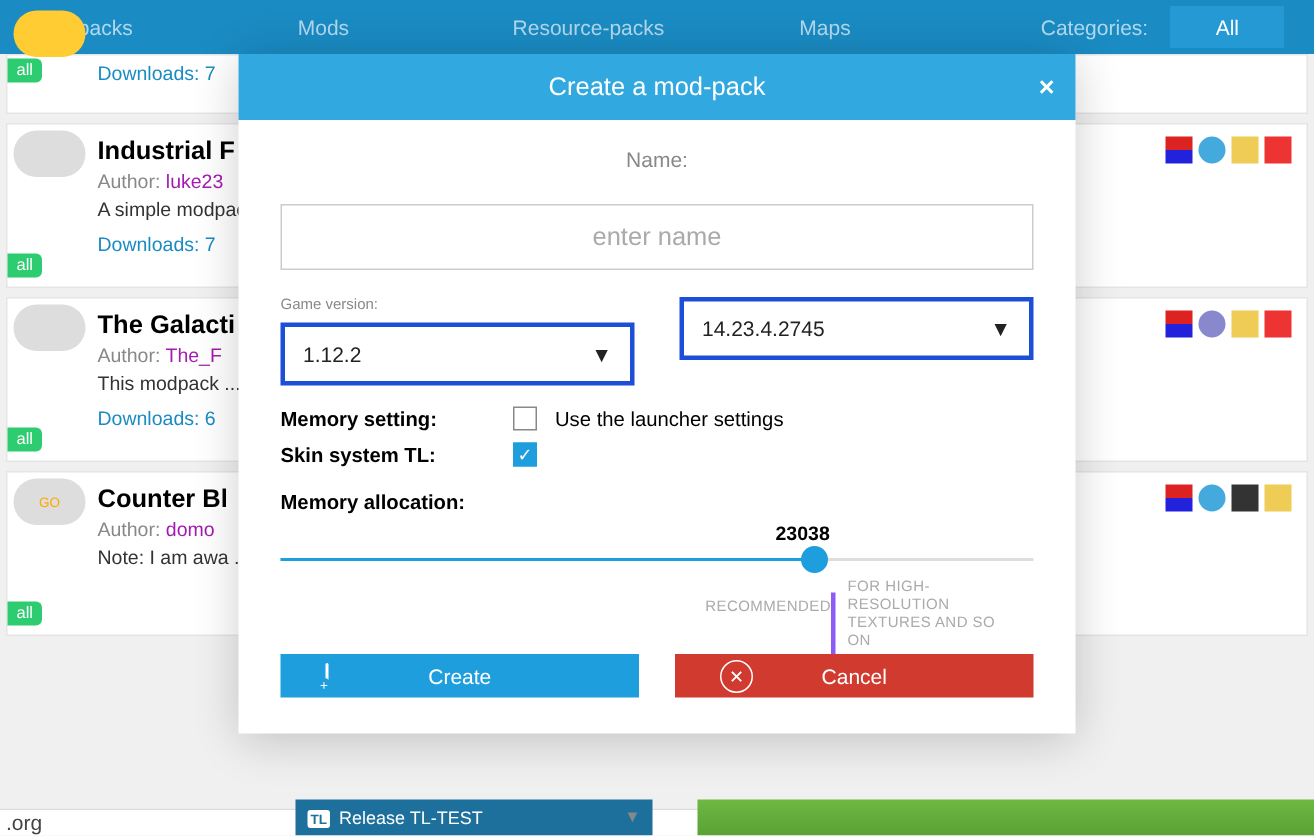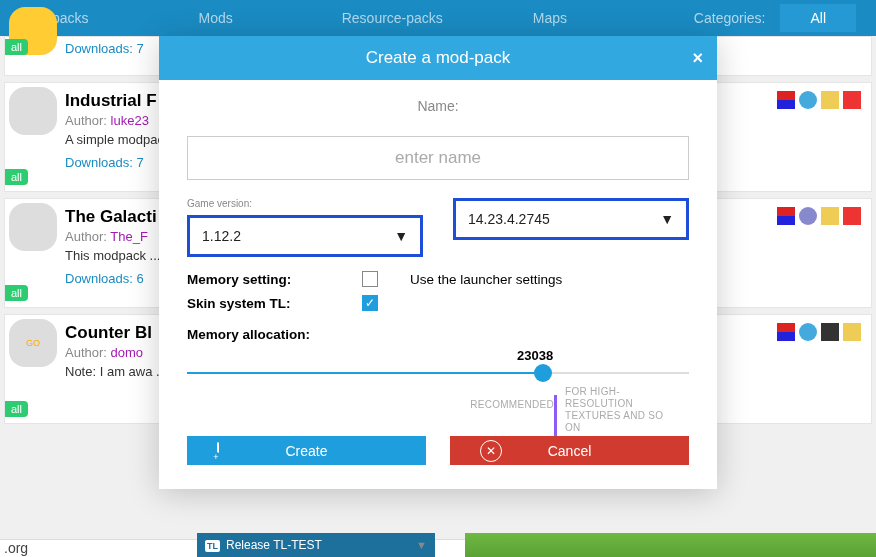--- a/index.html
+++ b/index.html
@@ -10,21 +10,21 @@
 .nav-item { margin-right: 110px; cursor: pointer; }
 .nav-item:nth-child(2){margin-right:90px;}
 .nav-item:nth-child(3){margin-right:90px;padding-left:19px;}
 .nav-item:nth-child(4){margin-right:auto;}
 .cat-label { margin-right: 10px; }
 .cat-dd { background:#2499d4; padding:6px 30px; color:#fff; margin-left:5px; }
 
 
 .list { padding: 0; }
 .card { background: #fff; margin: 6px 4px; padding: 8px 10px 8px 60px; position: relative; min-height: 110px; border:1px solid #e5e5e5;}
-.card .thumb { position: absolute; left: 4px; top: 4px; width: 48px; height: 48px; background:#ddd; border-radius:16px;}
+.card .thumb { position: absolute; left: 4px; top: 4px; width: 48px; height: 31px; background:#ddd; border-radius:16px;}
 .card .install-tag { position:absolute; left:0; top:58px; background:#2ecc71; color:#fff; font-size:11px; padding:2px 6px; border-radius:0 4px 4px 0;}
 .card h3 { font-size: 17px; font-weight: bold; margin-bottom:2px;}
 .card .author { font-size: 13px; color:#888; margin-bottom:4px;}
 .card .author a { color:#a21caf; text-decoration:none;}
 .card .desc { font-size: 13px; color:#333; margin-bottom:6px; line-height:1.3;}
 .card .dl { font-size: 13px; color:#444;}
 .card .dl span{color:#1a8bc3;}
 .card .icons { position:absolute; right:10px; top:8px; display:flex; gap:4px;}
 .pixicon{width:18px;height:18px;display:inline-block;}
 .pi1{background:linear-gradient(#d22,#d22 50%,#22d 50%);}
@@ -48,21 +48,21 @@
 .name-lbl { text-align:center; color:#888; font-size:14px; margin-bottom:22px;}
 .name-in { width:100%; border:1px solid #ccc; height:44px; text-align:center; font-size:17px; color:#888;}
 .name-in::placeholder{color:#aaa;}
 .vers { display:flex; gap:30px; margin-top:18px;}
 .vcol { flex:1;}
 .vcol label{ color:#888; font-size:10px; display:block; margin-bottom:6px;}
 .sel { border:3px solid #1d4ed8; height:42px; display:flex; align-items:center; padding:0 12px; justify-content:space-between; cursor:pointer;}
 .sel span{font-size:14px; color:#222;}
 .caret{color:#888;font-size:11px;}
 
-.setting-row { display:flex; align-items:center; margin-top:14px; font-size:13.5px;gap:20px;}
+.setting-row { display:flex; align-items:center; margin-top:14px; font-size:13.5px;}
 .setting-row .sl{width:155px; font-weight:bold;}
 .chk{width:16px;height:16px;border:1.5px solid #888;margin-right:12px;display:inline-flex;align-items:center;justify-content:center;cursor:pointer;}
 .chk.checked{background:#1f9ede;border-color:#1f9ede;color:#fff;font-size:12px;}
 
 .mem-lbl{font-weight:bold;font-size:13.5px;margin-top:16px;}
 .slider-wrap{margin-top:6px;position:relative;height:60px;}
 .slider-val{position:absolute;left:500px;top:0;font-size:13px;font-weight:bold;}
 .track{position:absolute;top:24px;left:0;right:0;height:2px;background:#ddd;}
 .track-fill{position:absolute;top:24px;left:0;width:355px;height:2px;background:#1f9ede;}
 .handle{position:absolute;top:16px;left:347px;width:18px;height:18px;border-radius:50%;background:#1f9ede;cursor:pointer;}

